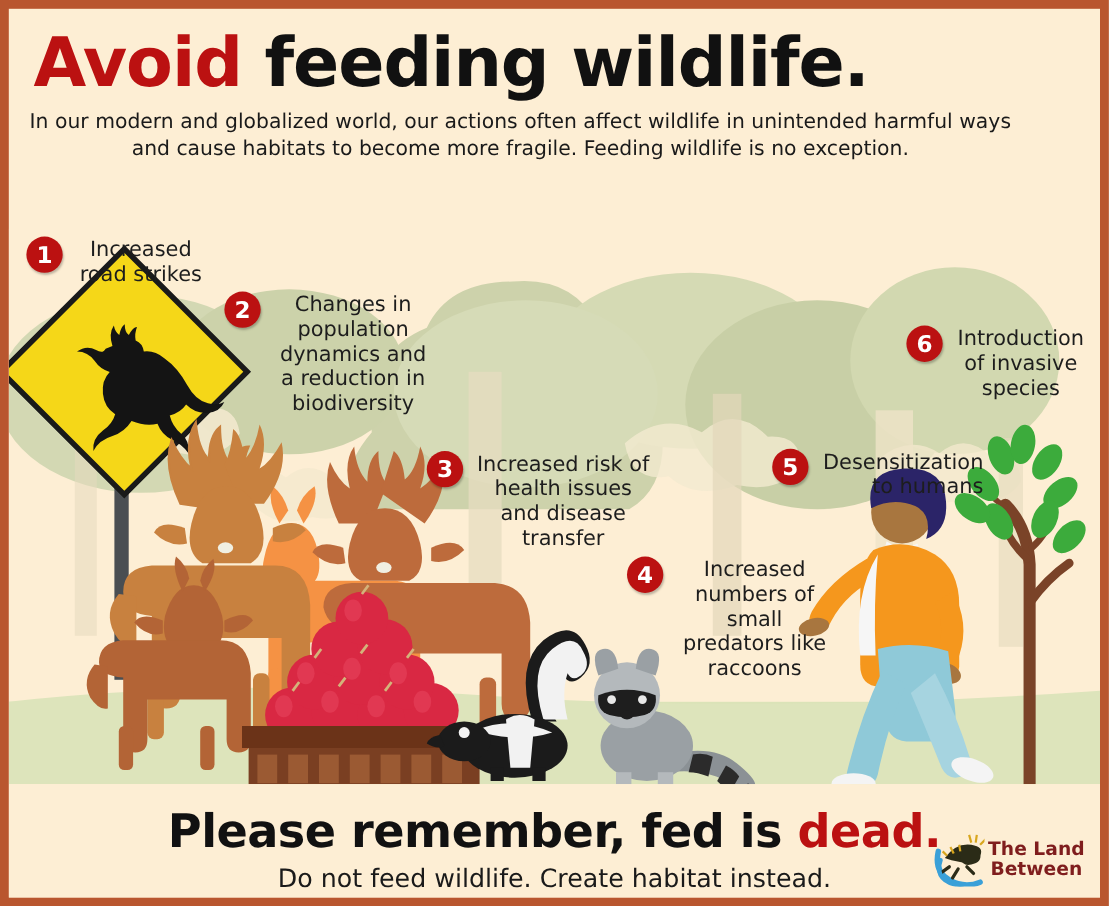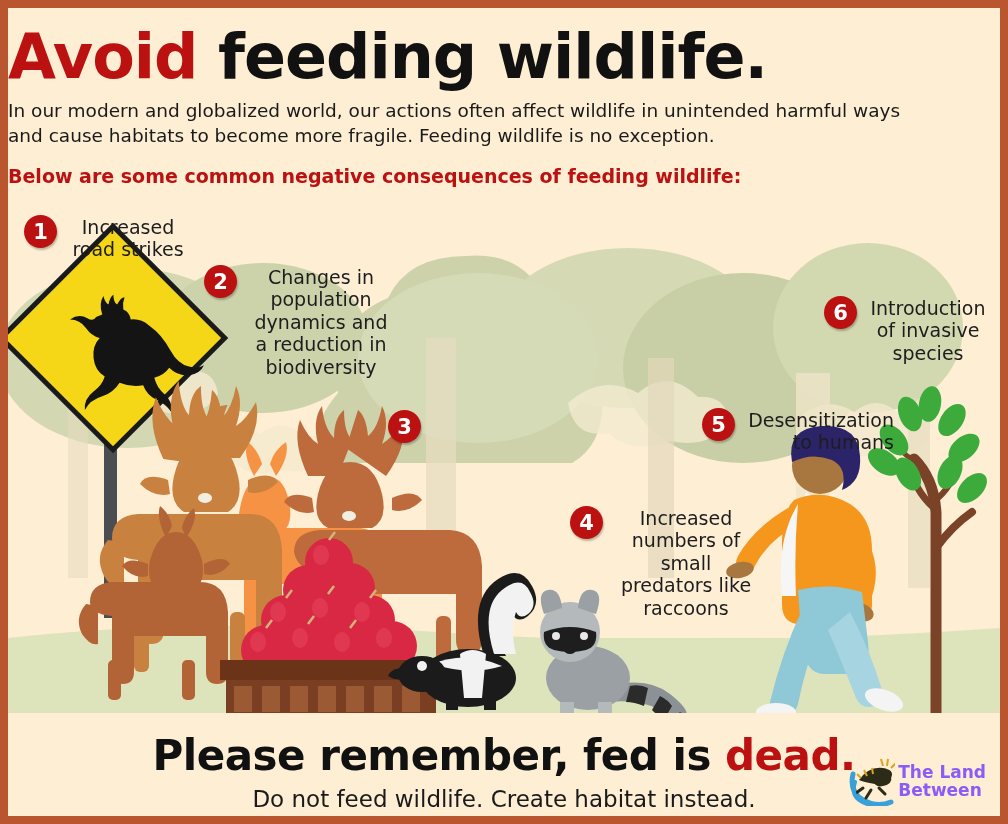--- a/index.html
+++ b/index.html
@@ -10,21 +10,21 @@
     overflow:hidden;
   }
   .poster{
     position:relative;width:1008px;height:824px;
     box-sizing:border-box;
     border:8px solid #b9562f;
     background:#fdeed4;
     overflow:hidden;
   }
   
-  .header{position:absolute;left:0;top:0;width:804px;height:200px;}
+  .header{position:absolute;left:0;top:0;width:804px;height:200px;text-align:center;}
   .title{
     margin:0;padding-top:16px;
     font-family:"DejaVu Sans", sans-serif;
     font-size:62px;font-weight:bold;letter-spacing:-1px;
     color:#111;line-height:1.05;
   }
   .title .red{color:#bb1111;}
   .sub{
     margin:10px auto 16px;width:930px;
     font-size:18.5px;line-height:1.35;color:#1a1a1a;font-weight:500;
@@ -55,31 +55,30 @@
     font-size:19px;line-height:1.18;color:#1d1d1d;font-weight:400;
   }
   .ctext.ctr{text-align:center;}
   .ctext.l{text-align:center;}
   
   .footer{position:absolute;left:0;bottom:0;width:992px;height:103px;background:#fdeed4;text-align:center;}
   .foot1{margin:4px;padding-top:14px;font-size:42px;font-weight:bold;color:#111;letter-spacing:-.5px;}
   .foot1 .red{color:#bb1111;}
   .foot2{margin:6px 0 0;font-size:23px;font-weight:500;color:#1a1a1a;}
   .logo{position:absolute;right:14px;bottom:10px;display:flex;align-items:center;}
-  .logo-txt{margin-left:3px;font-size:17px;font-weight:bold;color:#8b5cf6;line-height:1.05;text-align:left;}
+  .logo-txt{margin-left:3px;font-size:17px;font-weight:bold;color:#7f1d1d;line-height:1.05;text-align:center;}
 </style>
 </head>
 <body>
 
 <div class="poster">
 
   <div class="header">
     <h1 class="title"><span class="red">Avoid</span><span> feeding wildlife.</span></h1>
     <p class="sub">In our modern and globalized world, our actions often affect wildlife in unintended harmful ways and cause habitats to become more fragile. Feeding wildlife is no exception.</p>
-    <p class="sub-red">Below are some common negative consequences of feeding wildlife:</p>
   </div>
 
   <div class="scene">
     <svg width="992" height="505" viewBox="0 0 992 505">
       <defs>
         <clipPath id="sceneclip">
             <rect x="0" y="0" width="992" height="505"></rect>
           </clipPath>
       </defs>
       <g clip-path="url(#sceneclip)">
@@ -315,20 +314,21 @@
       <div class="ctext l" style="width:124px;">Increased road strikes</div>
     </div>
 
     <div class="callout" style="left:196px;top:57px;width:196px;">
       <div class="badge">2</div>
       <div class="ctext ctr" style="width:150px;">Changes in population dynamics and a reduction in biodiversity</div>
     </div>
 
     <div class="callout" style="left:380px;top:202px;width:210px;">
       <div class="badge">3</div>
+      <div class="ctext ctr" style="width:164px;">Increased risk of health issues and disease transfer</div>
     </div>
 
     <div class="callout" style="left:562px;top:298px;width:190px;">
       <div class="badge">4</div>
       <div class="ctext ctr" style="width:150px;">Increased numbers of small predators like raccoons</div>
     </div>
 
     <div class="callout" style="left:694px;top:200px;width:196px;">
       <div class="badge">5</div>
       <div class="ctext ctr" style="width:150px;text-align:right;">Desensitization to humans</div>

